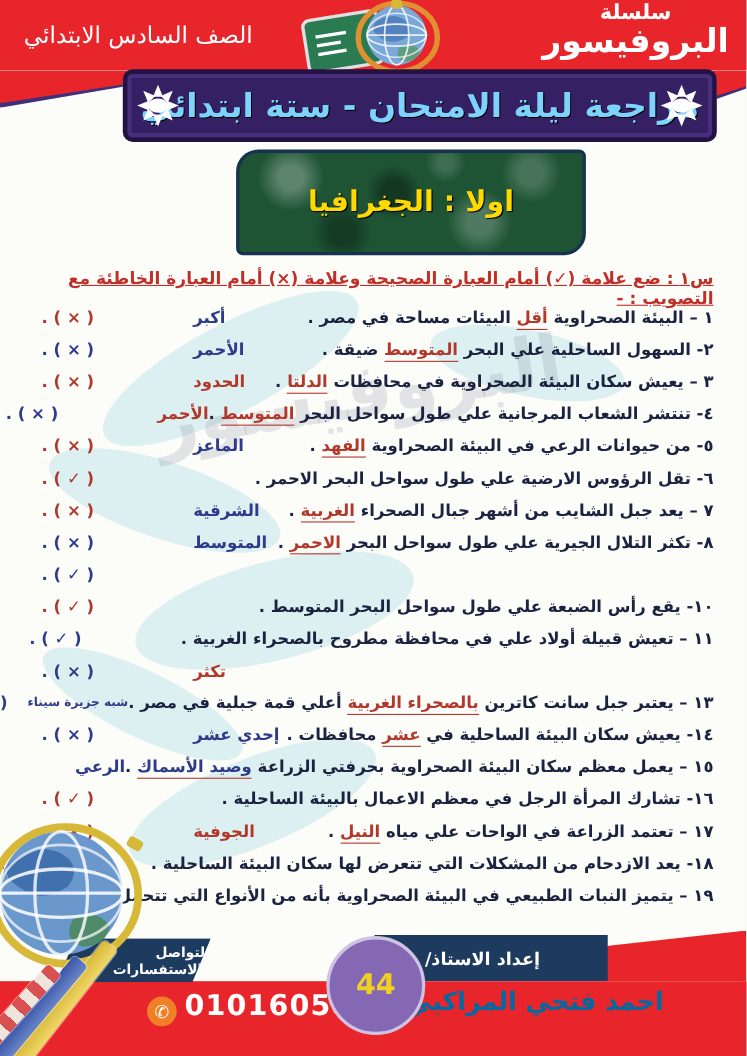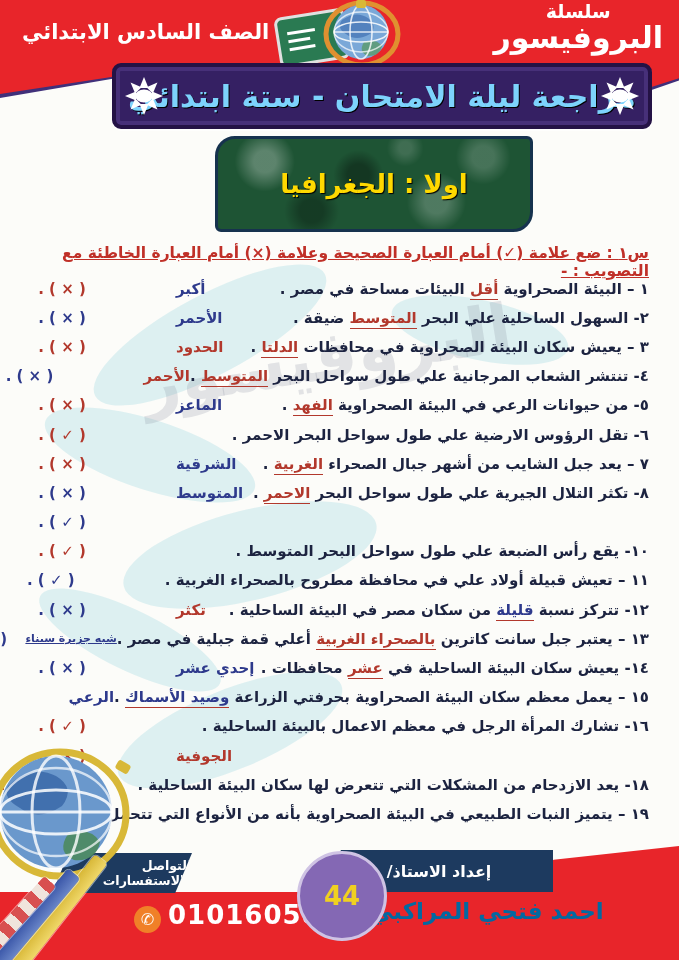--- a/index.html
+++ b/index.html
@@ -4,21 +4,21 @@
 <style>
   html,body{margin:0;padding:0;background:#e9e9e9;}
   .page{position:relative;width:679px;height:960px;margin:0 auto;background:#fcfcf9;
         overflow:hidden;font-family:"DejaVu Sans",sans-serif;direction:rtl;}
 
   
   .header-band{position:absolute;top:0;left:0;width:679px;height:64px;background:#e8252a;z-index:5;}
   .series{position:absolute;top:2px;right:16px;text-align:center;color:#fff;font-weight:800;line-height:1.05;z-index:6;}
   .series .t1{font-size:19px;display:block;}
   .series .t2{font-size:30px;display:block;letter-spacing:-1px;}
-  .grade{position:absolute;top:20px;left:22px;color:#fff;font-weight:700;font-size:21px;z-index:6;}
+  .grade{position:absolute;top:20px;left:22px;color:#fff;font-weight:400;font-size:21px;z-index:6;}
   .logo-top{position:absolute;top:0;left:272px;width:150px;height:64px;z-index:6;}
 
   
   .wedge{position:absolute;background:#e8252a;z-index:4;}
   .wedge-border{position:absolute;background:#40307a;z-index:3;}
   .wedge-left{top:64px;left:0;width:118px;height:30px;clip-path:polygon(0 0,100% 0,100% 40%,0 100%);}
   .wedge-left-b{top:64px;left:0;width:120px;height:34px;clip-path:polygon(0 0,100% 0,100% 40%,0 100%);}
   .wedge-right{top:64px;left:642px;width:37px;height:26px;clip-path:polygon(0 0,100% 0,100% 55%,0 100%);}
   .wedge-right-b{top:64px;left:640px;width:39px;height:30px;clip-path:polygon(0 0,100% 0,100% 55%,0 100%);}
 
@@ -52,21 +52,21 @@
 
   
   .instruction{position:absolute;top:244px;right:30px;width:625px;z-index:2;
                color:#c03028;font-size:15.5px;font-weight:800;text-decoration:underline;}
   .questions{position:absolute;top:274px;right:30px;width:623px;z-index:2;}
   .q-row{display:flex;align-items:center;height:29.2px;font-size:15px;font-weight:700;color:#1c2340;direction:rtl;}
   .q-text{white-space:nowrap;}
   .q-num{font-weight:700;}
   .q-underline{border-bottom:1.6px solid #b2382c;padding-bottom:1px;}
   .q-corr{margin-inline-start:auto;padding-inline-end:78px;white-space:nowrap;font-weight:700;}
-  .q-corr-small{font-size:11px;padding-inline-end:6px;text-decoration:underline;}
+  .q-corr-small{font-size:11px;padding-inline-end:6px;}
   .q-mark{width:72px;flex:0 0 auto;text-align:center;font-weight:800;font-size:15px;white-space:nowrap;}
   .ink-red{color:#b2382c;}
   .ink-navy{color:#2e3a8c;}
 
   
   .logo-bottom{position:absolute;top:742px;left:-12px;width:160px;height:165px;z-index:8;}
   .pencil{position:absolute;z-index:9;border-radius:4px;box-shadow:0 0 0 1px rgba(255,255,255,.5);}
   .pencil-yellow{top:842px;left:44px;width:16px;height:160px;background:linear-gradient(90deg,#d8b838,#f0d86a);transform:rotate(38deg);}
   .pencil-blue{top:856px;left:18px;width:16px;height:150px;background:linear-gradient(90deg,#3a56a8,#6a86c8);transform:rotate(40deg);}
   .pencil-red{top:862px;left:-8px;width:16px;height:150px;background:repeating-linear-gradient(0deg,#d85050 0 10px,#f0e4dc 10px 20px);transform:rotate(42deg);}
@@ -216,21 +216,20 @@
         <span class="q-text"><span class="q-num">١٠- </span>يقع رأس الضبعة علي طول سواحل البحر المتوسط .</span>
         <span class="q-corr ink-navy"></span>
         <span class="q-mark ink-red">( ✓ ) .</span>
       </div>
       <div class="q-row">
         <span class="q-text"><span class="q-num">١١ – </span>تعيش قبيلة أولاد علي في محافظة مطروح بالصحراء الغربية .</span>
         <span class="q-corr ink-navy"></span>
         <span class="q-mark ink-navy">( ✓ ) .</span>
       </div>
       <div class="q-row">
-        <span class="q-text"><span class="q-num">١٢- </span>تتركز نسبة <span class="q-underline ink-navy">قليلة</span> من سكان مصر في البيئة الساحلية .</span>
         <span class="q-corr ink-red">تكثر</span>
         <span class="q-mark ink-navy">( × ) .</span>
       </div>
       <div class="q-row">
         <span class="q-text"><span class="q-num">١٣ – </span>يعتبر جبل سانت كاترين <span class="q-underline ink-red">بالصحراء الغربية</span> أعلي قمة جبلية في مصر .</span>
         <span class="q-corr ink-navy q-corr-small">شبه جزيرة سيناء</span>
         <span class="q-mark ink-navy">( ✓ ) .</span>
       </div>
       <div class="q-row">
         <span class="q-text"><span class="q-num">١٤- </span>يعيش سكان البيئة الساحلية في <span class="q-underline ink-red">عشر</span> محافظات .</span>
@@ -240,20 +239,21 @@
       <div class="q-row">
         <span class="q-text"><span class="q-num">١٥ – </span>يعمل معظم سكان البيئة الصحراوية بحرفتي الزراعة <span class="q-underline ink-navy">وصيد الأسماك</span> .</span>
         <span class="q-corr ink-navy">الرعي</span>
       </div>
       <div class="q-row">
         <span class="q-text"><span class="q-num">١٦- </span>تشارك المرأة الرجل في معظم الاعمال بالبيئة الساحلية .</span>
         <span class="q-corr ink-navy"></span>
         <span class="q-mark ink-red">( ✓ ) .</span>
       </div>
       <div class="q-row">
+        <span class="q-text"><span class="q-num">١٧ – </span>تعتمد الزراعة في الواحات علي مياه <span class="q-underline ink-red">النيل</span> .</span>
         <span class="q-corr ink-red">الجوفية</span>
         <span class="q-mark ink-red">( × ) .</span>
       </div>
       <div class="q-row">
         <span class="q-text"><span class="q-num">١٨- </span>يعد الازدحام من المشكلات التي تتعرض لها سكان البيئة الساحلية .</span>
         <span class="q-corr ink-navy"></span>
         <span class="q-mark ink-red">( ✓ ) .</span>
       </div>
       <div class="q-row">
         <span class="q-text"><span class="q-num">١٩ – </span>يتميز النبات الطبيعي في البيئة الصحراوية بأنه من الأنواع التي تتحمل الجفاف .</span>

